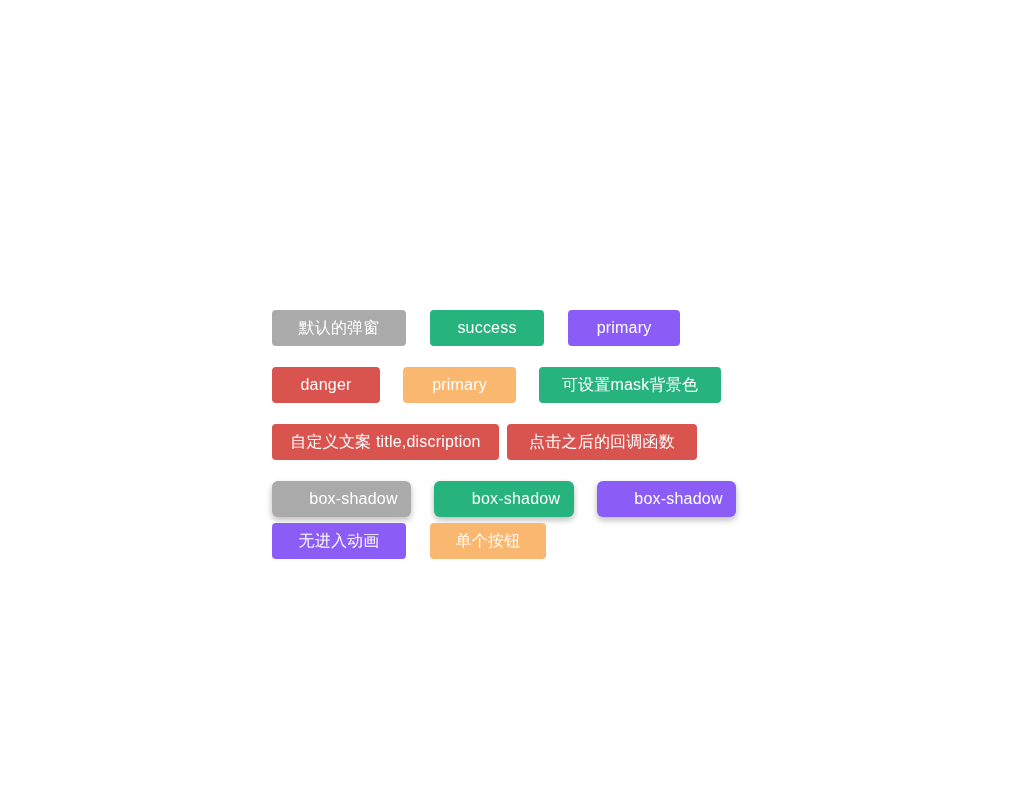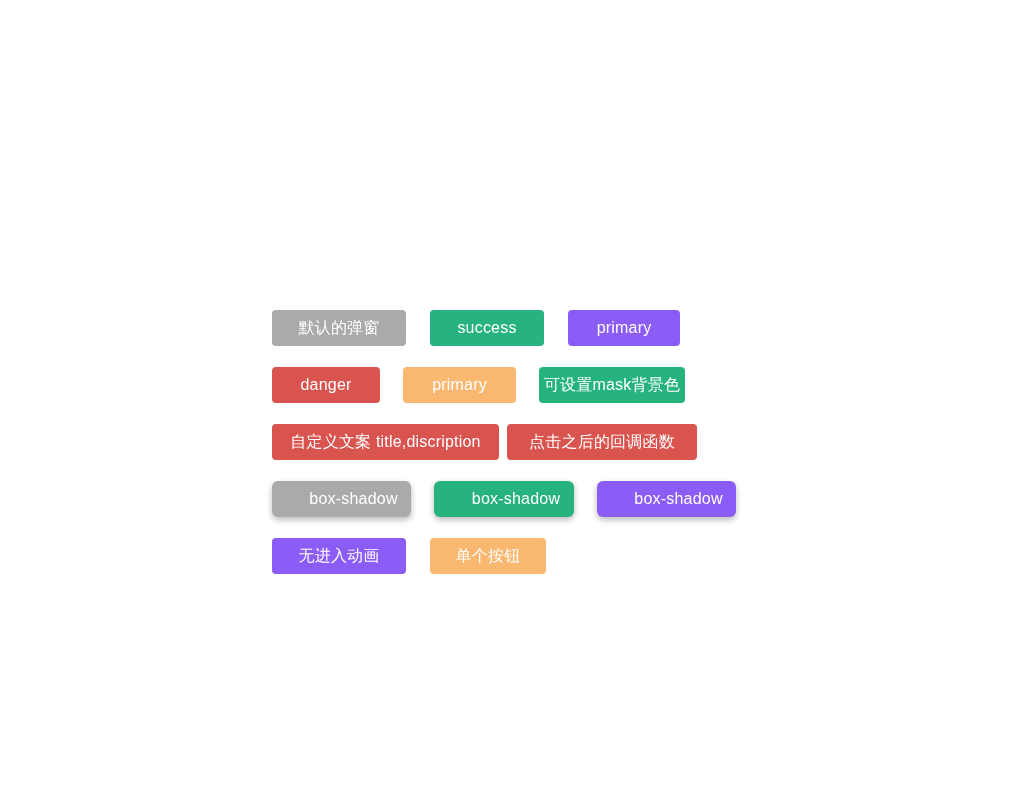--- a/index.html
+++ b/index.html
@@ -67,35 +67,35 @@
     border-radius: 6px;
     box-shadow: 0 3px 6px rgba(0,0,0,0.16), 0 3px 6px rgba(0,0,0,0.12);
     padding-left: 38px;
   }
 
   
   #row-0 { top: 310px; }
   #row-1 { top: 367px; }
   #row-2 { top: 424px; }
   #row-3 { top: 481px; }
-  #row-4 { top: 538px; }
+  #row-4 { top: 523px; }
 </style>
 </head>
 <body>
 
 <div id="stage">
     <div class="btn-row" id="row-0" style="gap: 24px;">
       <button class="btn v-default r-round" style="width: 134px;">默认的弹窗</button>
       <button class="btn v-success r-round" style="width: 114px;">success</button>
       <button class="btn v-primary r-round" style="width: 112px;">primary</button>
     </div>
     <div class="btn-row" id="row-1" style="gap: 23px;">
       <button class="btn v-danger r-round" style="width: 108px;">danger</button>
       <button class="btn v-warning r-round" style="width: 113px;">primary</button>
-      <button class="btn v-success r-round" style="width: 146px; text-align: right;">可设置mask背景色</button>
+      <button class="btn v-success r-round" style="width: 182px; text-align: right;">可设置mask背景色</button>
     </div>
     <div class="btn-row" id="row-2" style="gap: 8px;">
       <button class="btn v-danger r-round" style="width: 227px;">自定义文案 title,discription</button>
       <button class="btn v-danger r-round" style="width: 190px;">点击之后的回调函数</button>
     </div>
     <div class="btn-row" id="row-3" style="gap: 23px;">
       <button class="btn v-default has-shadow" style="width: 139px;">box-shadow</button>
       <button class="btn v-success has-shadow" style="width: 140px;">box-shadow</button>
       <button class="btn v-primary has-shadow" style="width: 139px;">box-shadow</button>
     </div>

